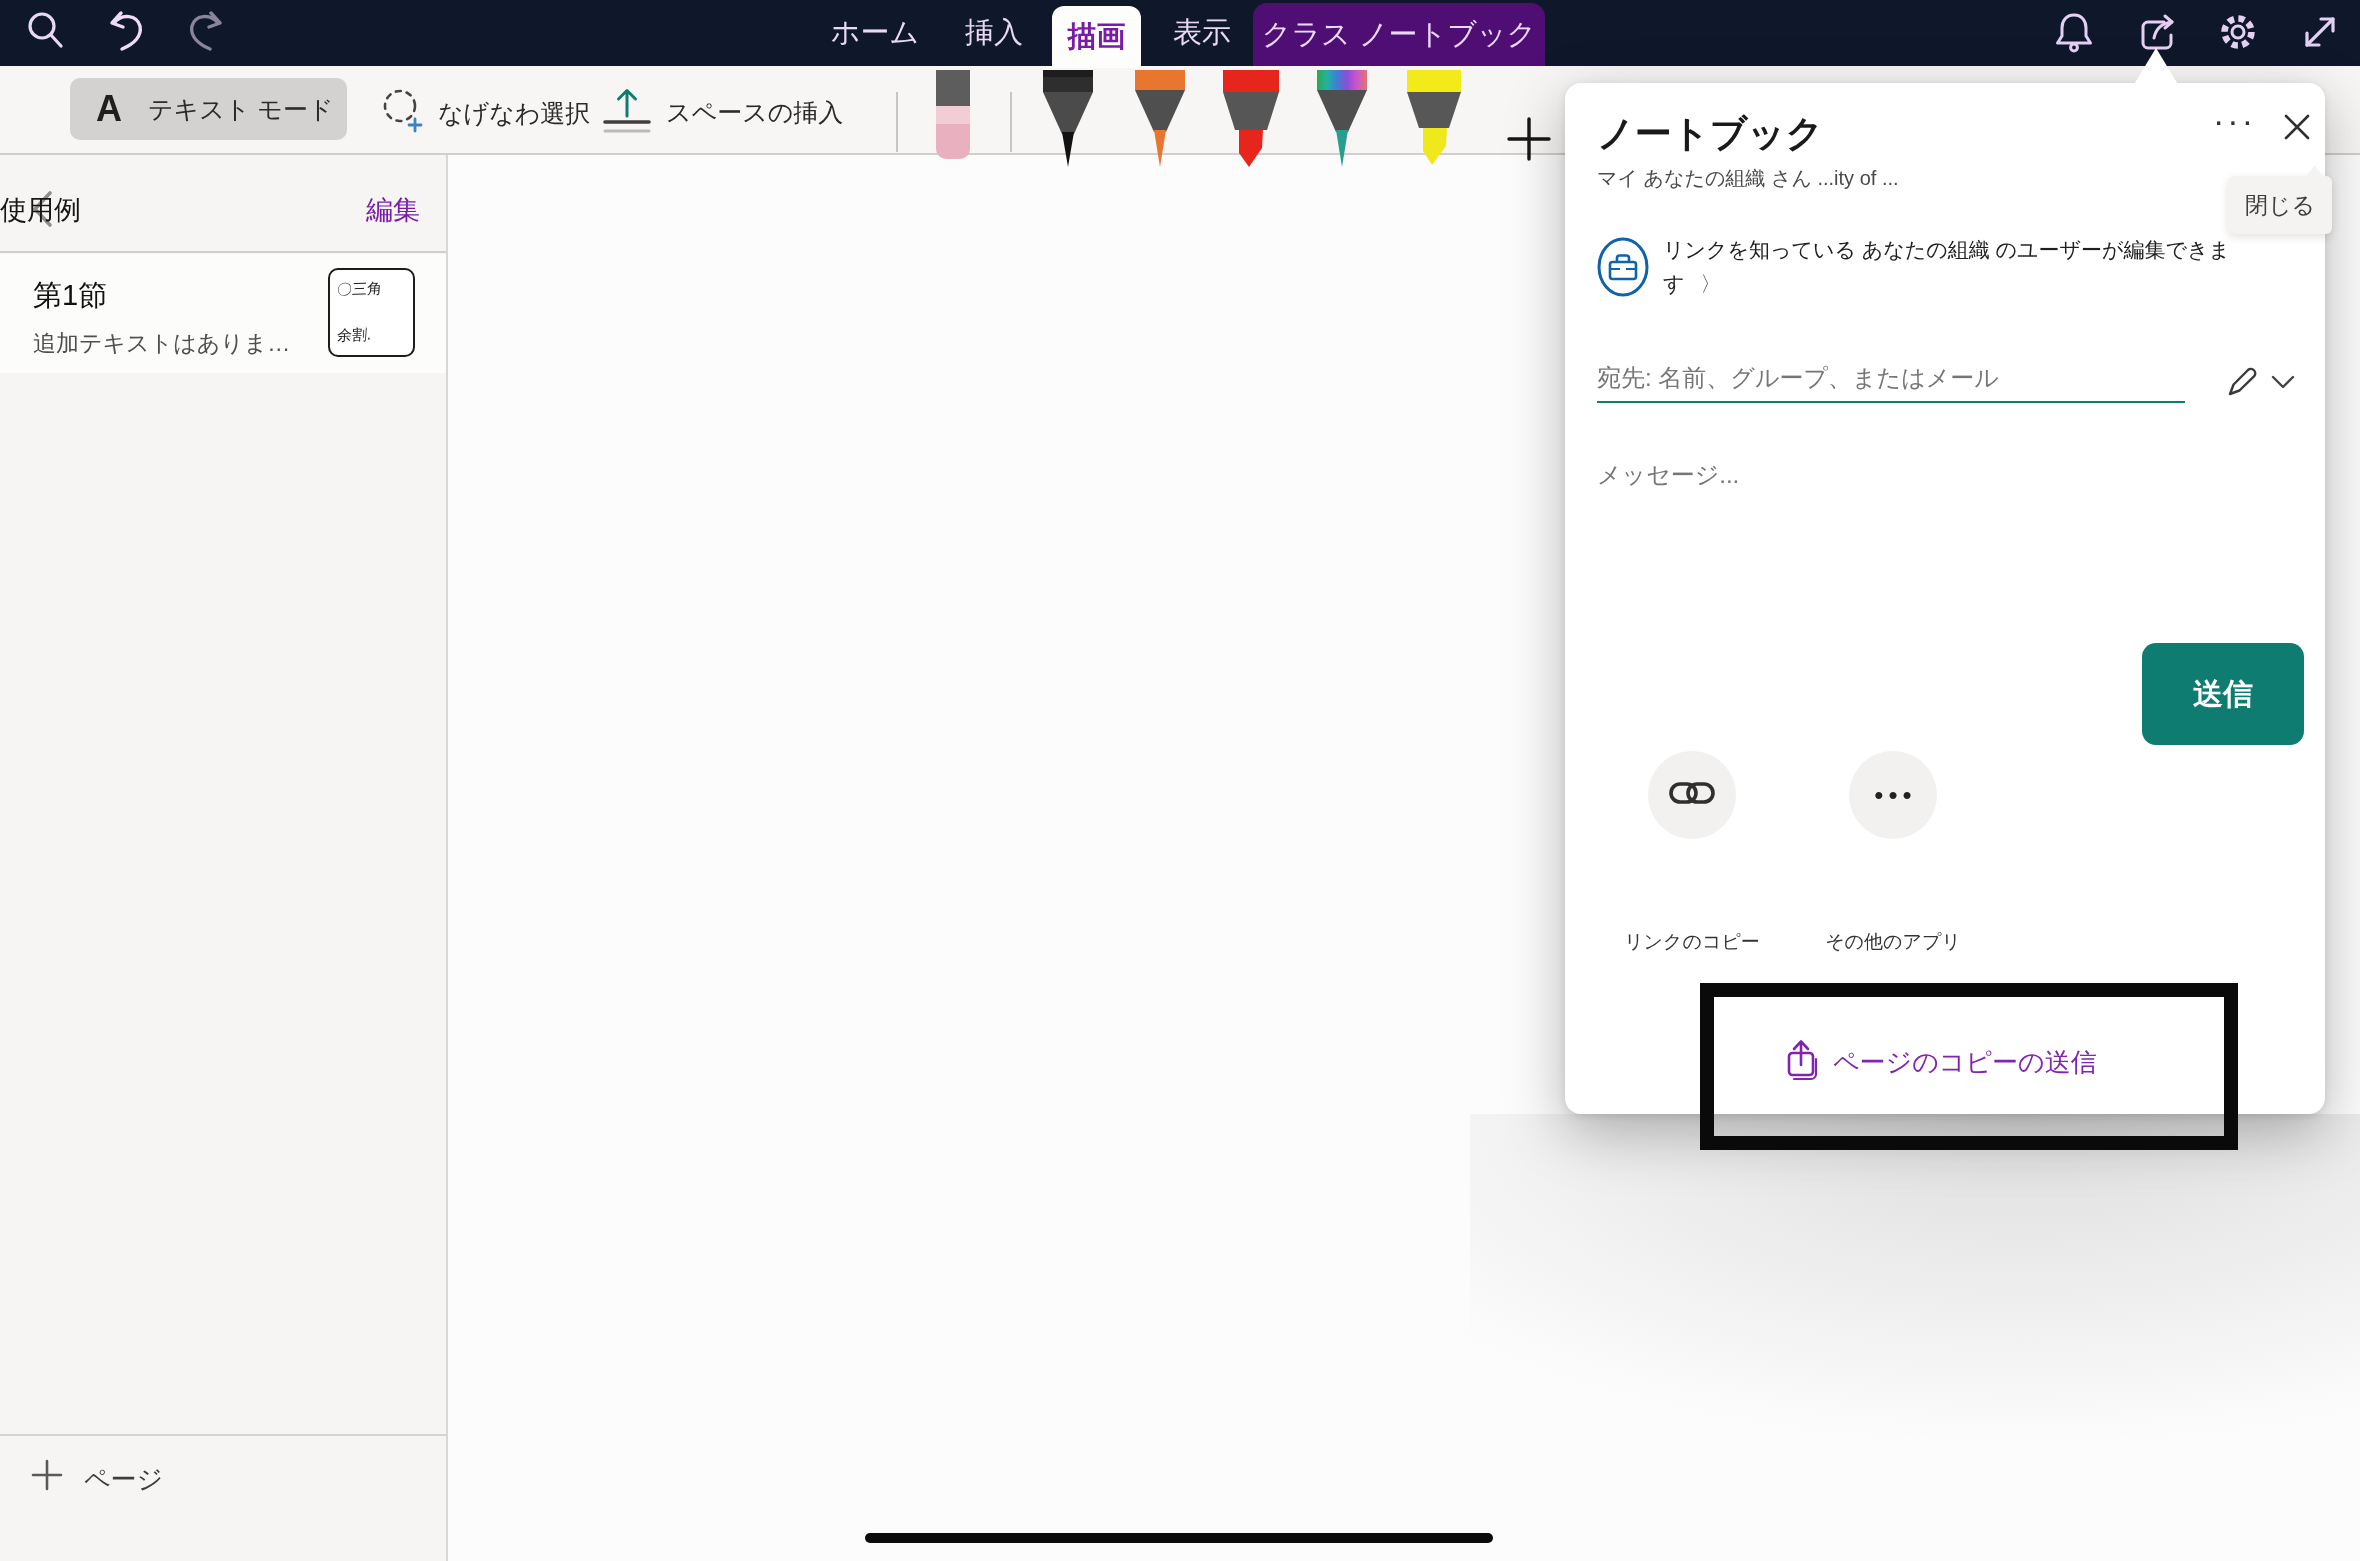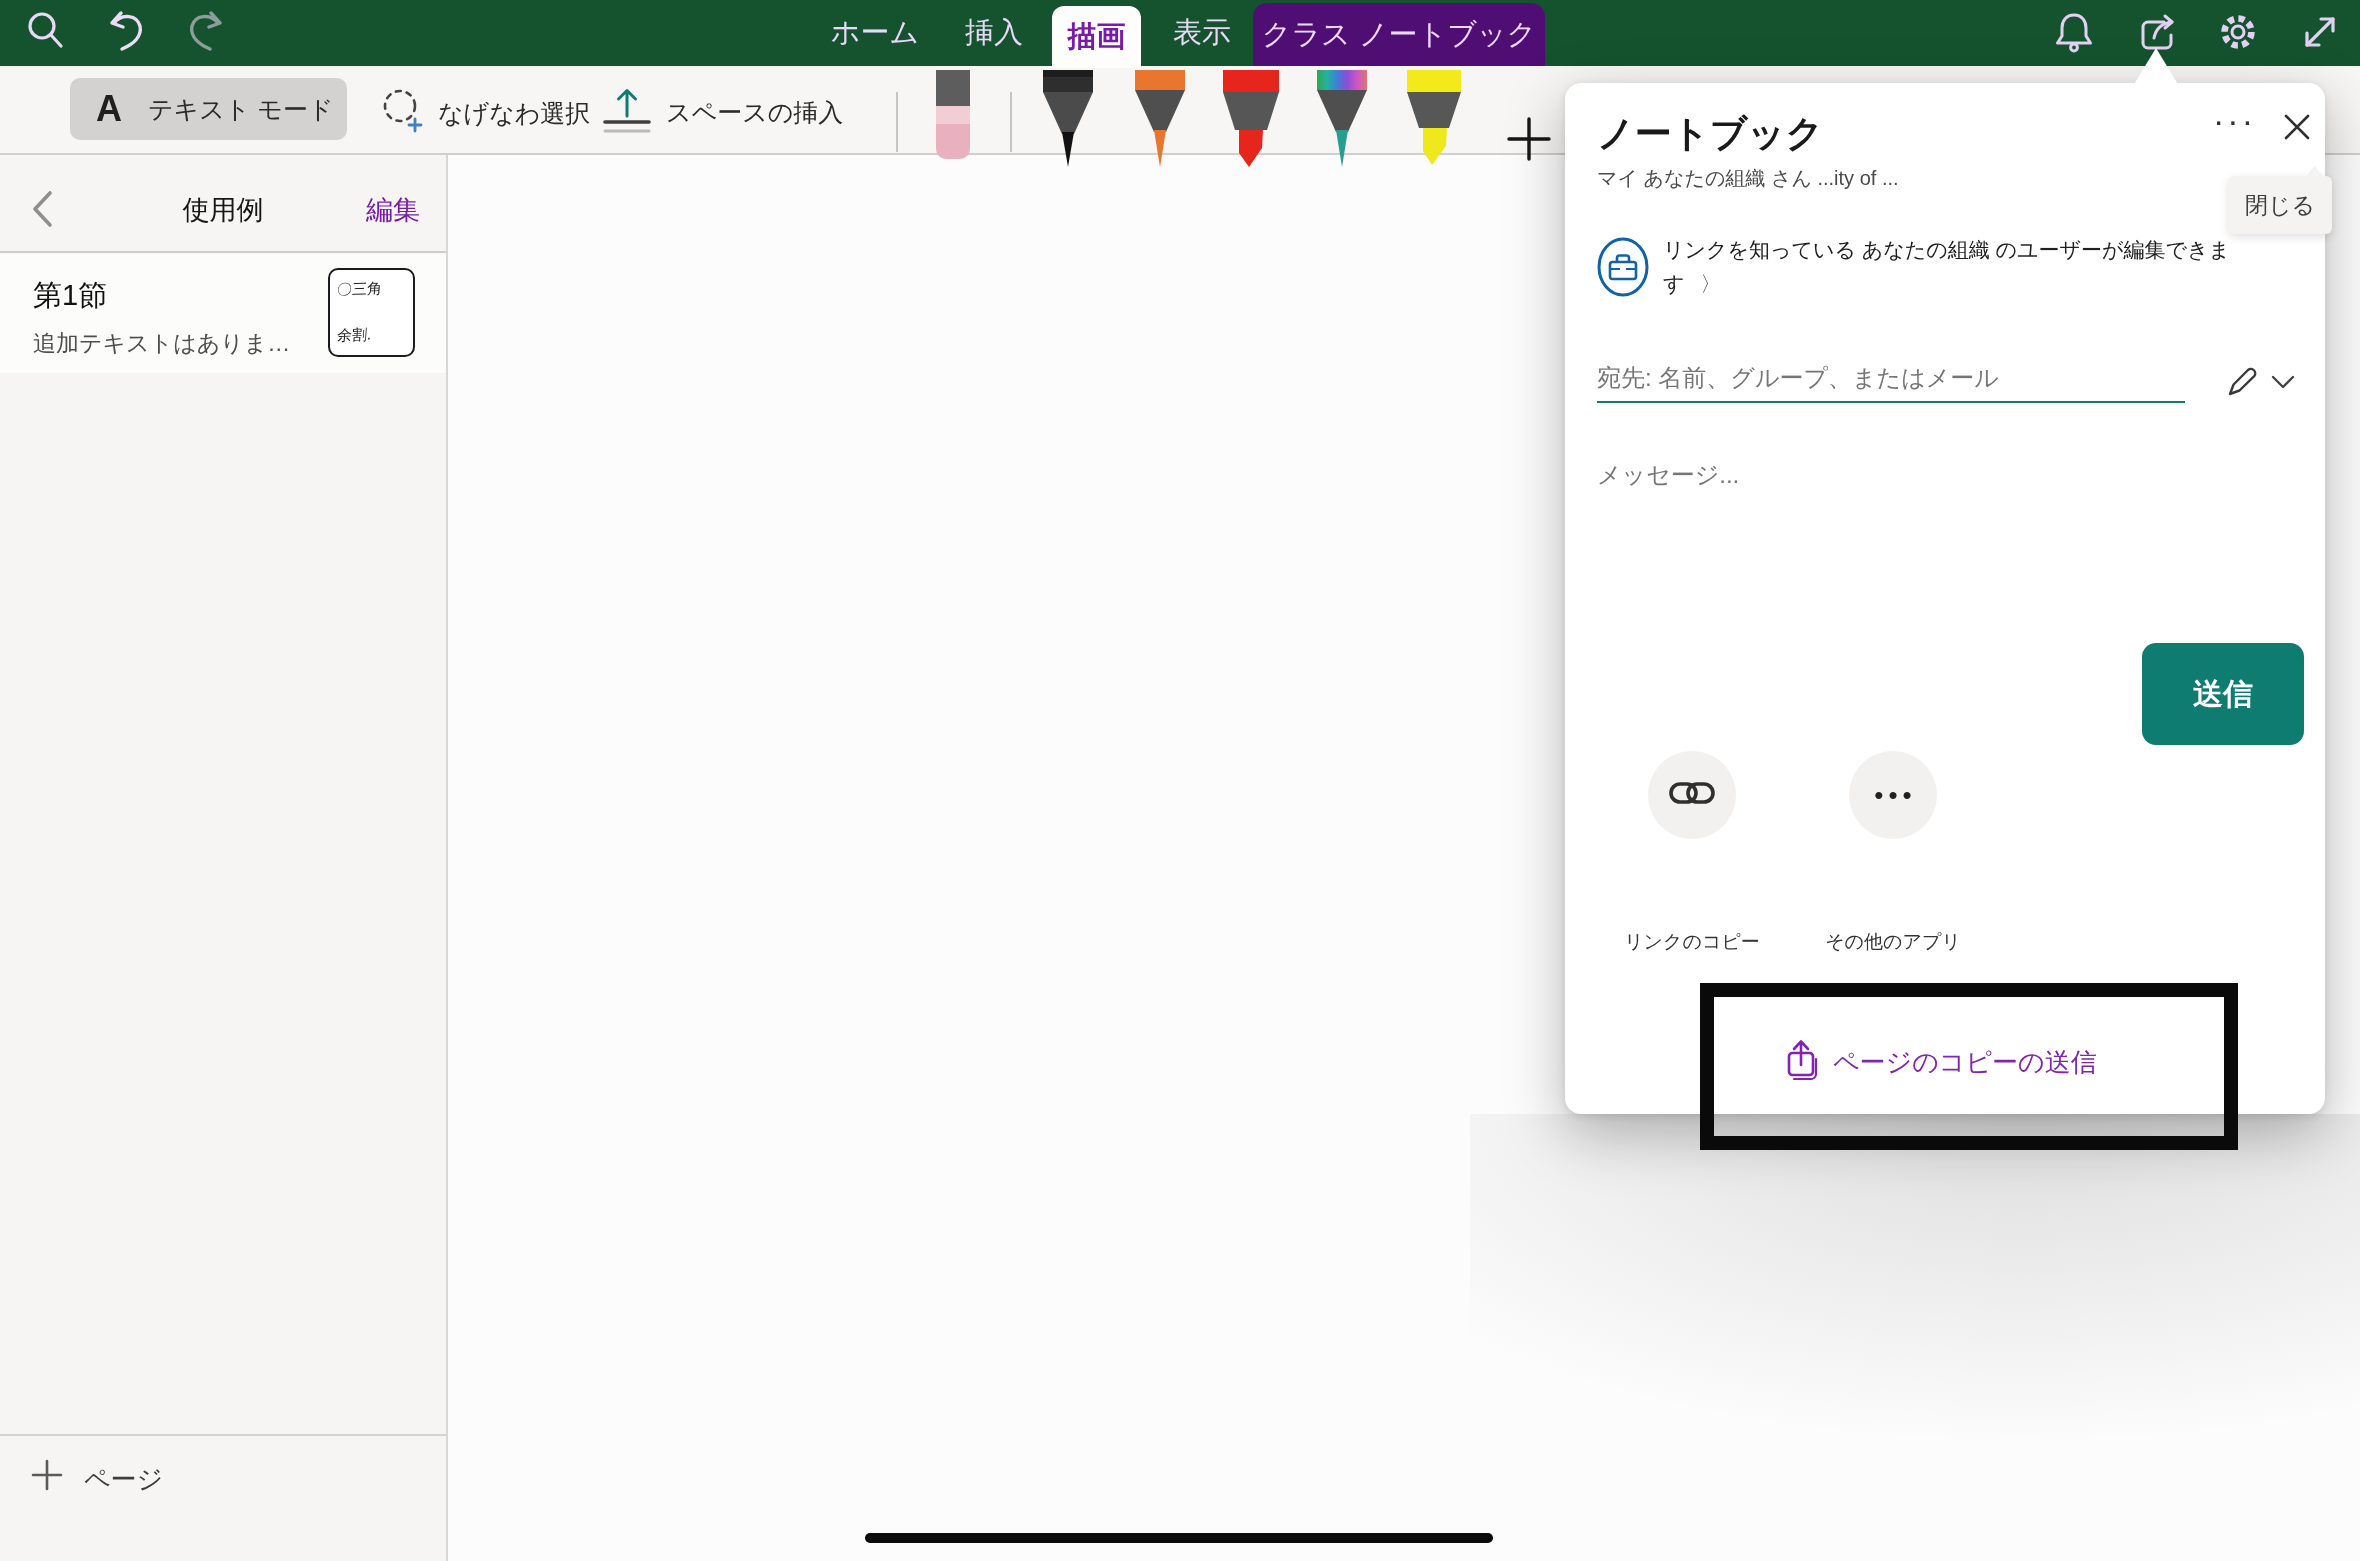--- a/index.html
+++ b/index.html
@@ -1,41 +1,41 @@
 <!DOCTYPE html>
 <html><head>
 <meta charset="utf-8">
 <style>
   * { margin:0; padding:0; box-sizing:border-box; }
   html,body { width:2360px; height:1561px; }
   body { font-family:"Liberation Sans","DejaVu Sans",sans-serif; position:relative; overflow:hidden; background:#fcfcfc; }
   .abs { position:absolute; }
 
   
-  .topbar { left:0; top:0; width:2360px; height:66px; background:#14532d; z-index:10; }
+  .topbar { left:0; top:0; width:2360px; height:66px; background:#0f172a; z-index:10; }
   .tb-icon { position:absolute; top:10px; width:44px; height:44px; cursor:pointer; }
   .tab { position:absolute; top:0; height:66px; display:flex; align-items:center; justify-content:center;
          color:#e9d8f7; font-size:29px; cursor:pointer; white-space:nowrap; }
   .tab.sel { background:#fdfdfc; color:#7a1ba8; font-weight:bold; border-radius:12px 12px 0 0; top:6px; height:62px; }
   .tab.dark { background:#4e0e74; border-radius:14px 14px 0 0; top:3px; height:63px; }
 
   
   .toolbar { left:0; top:66px; width:2360px; height:89px; background:#f7f6f4; border-bottom:2px solid #d0cfce; z-index:9; }
   .tool-label { font-size:25px; color:#2b2b2b; white-space:nowrap; }
   .textmode-btn { left:70px; top:12px; width:277px; height:62px; background:#d3d2d0; border-radius:10px;
                   display:flex; align-items:center; cursor:pointer; }
   .textmode-btn .glyphA { font-size:36px; font-weight:bold; color:#1f1f1f; margin-left:26px; }
   .textmode-btn .tool-label { margin-left:26px; }
   .vdiv { width:2px; background:#c6c5c3; top:26px; height:60px; }
   .pen { top:4px; cursor:pointer; z-index:9; }
 
   
   .sidebar { left:0; top:155px; width:448px; height:1406px; background:#f6f5f3; border-right:2px solid #d8d7d5; z-index:8; }
   .sb-header { position:absolute; left:0; top:0; width:446px; height:98px; border-bottom:2px solid #cfcecd; }
-  .sb-title { position:absolute; left:0; top:37px; width:446px; text-align:center; font-size:27px; color:#161616; }
+  .sb-title { position:absolute; left:0; top:37px; width:446px; text-align:left; font-size:27px; color:#161616; }
   .sb-edit { position:absolute; right:26px; top:37px; font-size:27px; color:#7a1ba8; cursor:pointer; }
   .sb-item { position:absolute; left:0; width:446px; cursor:pointer; }
   .sb-item-title { position:absolute; left:33px; font-size:29px; color:#111; }
   .sb-item-sub { position:absolute; left:33px; font-size:23px; color:#4f4f4f; }
   .thumb { position:absolute; left:328px; top:14px; width:87px; height:89px; background:#fff; border:2.5px solid #1c1c1c;
            border-radius:10px; overflow:hidden; }
   .thumb span { position:absolute; left:7px; font-size:15px; color:#222; transform:skewX(-6deg) rotate(-2deg); white-space:nowrap; }
   .addpage { position:absolute; left:0; top:1279px; width:446px; height:90px; border-top:2px solid #d4d3d1; cursor:pointer; }
   .addpage .tool-label { position:absolute; left:84px; top:26px; font-size:26px; color:#3d3d3d; }
 

